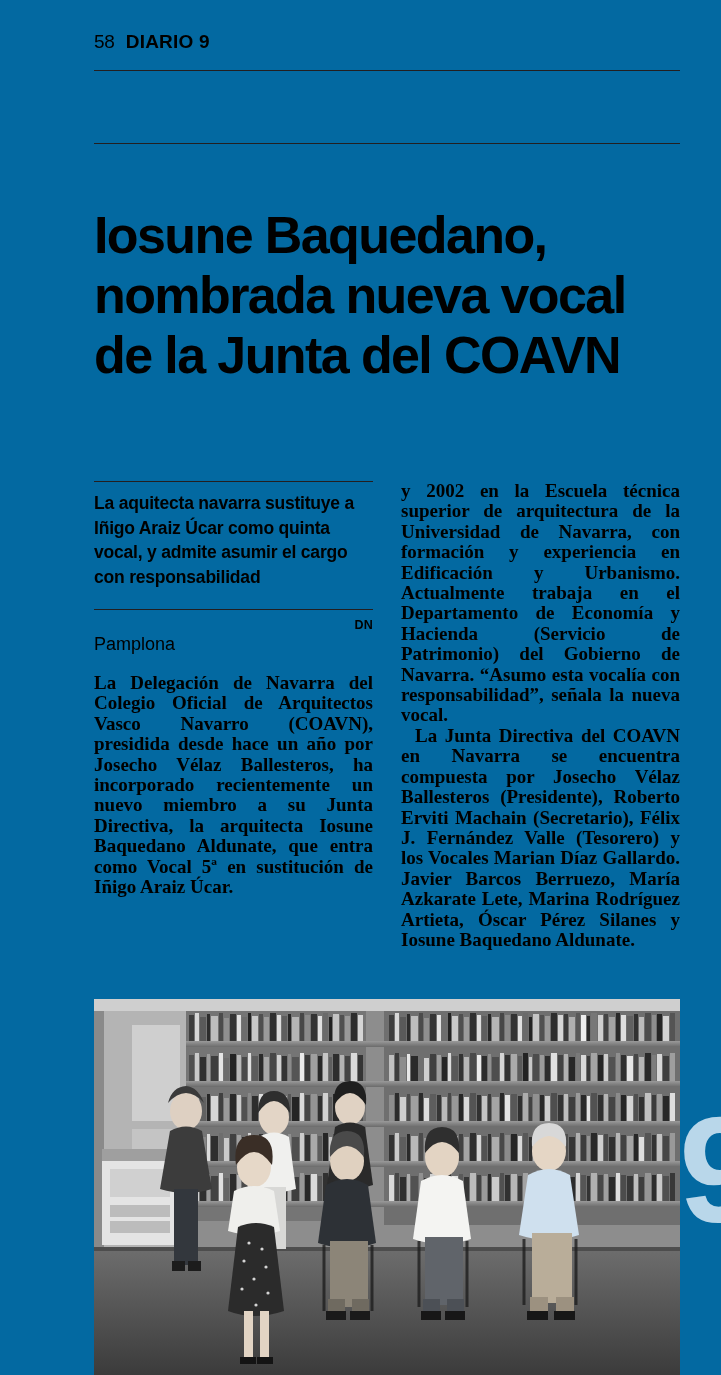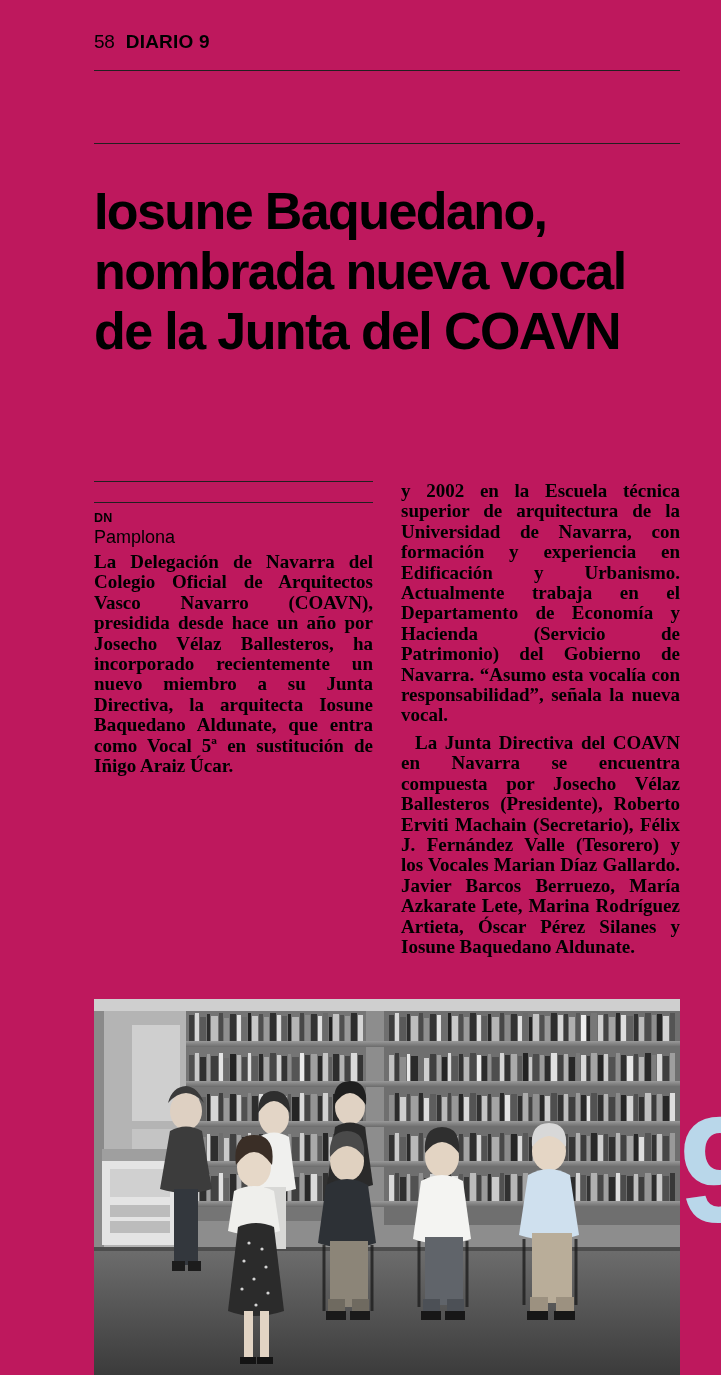--- a/index.html
+++ b/index.html
@@ -13,21 +13,21 @@
     position: relative;
     font-family: "Liberation Serif", serif;
     color: #000;
     overflow: hidden;
   }
   .page {
     position: absolute;
     left: 0; top: 0;
     width: 721px;
     height: 1375px;
-    background: #be185d;
+    background: #0369a1;
   }
 
   
   .masthead {
     position: absolute;
     left: 94px;
     top: 31px;
     width: 586px;
     display: flex;
     align-items: baseline;
@@ -61,21 +61,21 @@
     top: 143px;
     width: 586px;
     height: 1px;
     background: #231f20;
   }
 
   
   .headline {
     position: absolute;
     left: 94px;
-    top: 146px;
+    top: 170px;
     width: 590px;
     font-family: "Liberation Sans", sans-serif;
     font-weight: bold;
     font-size: 52px;
     line-height: 60px;
     letter-spacing: -1.6px;
     color: #000;
   }
 
   
@@ -114,20 +114,21 @@
     height: 1px;
     background: #231f20;
     margin-top: 20px;
   }
   .byline {
     font-family: "Liberation Sans", sans-serif;
     font-weight: bold;
     font-size: 12.5px;
     letter-spacing: 0.2px;
     margin-top: 8px;
+    text-align: right;
   }
   .dateline {
     font-family: "Liberation Sans", sans-serif;
     font-weight: 400;
     font-size: 18px;
     margin-top: 2px;
     color: #000;
   }
 
   .body-text {
@@ -135,25 +136,25 @@
     font-size: 19px;
     line-height: 20.4px;
     text-align: justify;
     text-justify: inter-word;
     margin: 0;
     color: #000;
     hyphens: manual;
     font-weight: bold;
   }
   .col-left .body-text {
-    margin-top: 4px;
+    margin-top: 18px;
   }
   .body-text + .body-text {
     text-indent: 14px;
-    margin-top: 7px;
+    margin-top: 0;
   }
 
   
   .photo {
     position: absolute;
     left: 94px;
     top: 999px;
     width: 586px;
     height: 376px;
     overflow: hidden;
@@ -187,20 +188,21 @@
   </div>
   <div class="rule-top"></div>
   <div class="rule-head"></div>
 
   <h1 class="headline">Iosune Baquedano, nombrada nueva vocal de la Junta del COAVN</h1>
 
   <div class="cols">
 
     <div class="col col-left">
       <div class="rule-thin"></div>
+      <div class="standfirst">La aquitecta navarra sustituye a Iñigo Araiz Úcar como quinta vocal, y admite asumir el cargo con responsabilidad</div>
       <div class="rule-byline"></div>
       <div class="byline">DN</div>
       <div class="dateline">Pamplona</div>
       <p class="body-text">La Delegación de Navarra del Colegio Oficial de Arquitectos Vasco Navarro (COAVN), presidida desde hace un año por Josecho Vélaz Ballesteros, ha incorporado recientemente un nuevo miembro a su Junta Directiva, la arquitecta Iosune Baquedano Aldunate, que entra como Vocal 5ª en sustitución de Iñigo Araiz Úcar.</p>
     </div>
 
     <div class="col col-right">
       <p class="body-text">y 2002 en la Escuela técnica superior de arquitectura de la Universidad de Navarra, con formación y experiencia en Edificación y Urbanismo. Actualmente trabaja en el Departamento de Economía y Hacienda (Servicio de Patrimonio) del Gobierno de Navarra. “Asumo esta vocalía con responsabilidad”, señala la nueva vocal.</p>
       <p class="body-text">La Junta Directiva del COAVN en Navarra se encuentra compuesta por Josecho Vélaz Ballesteros (Presidente), Roberto Erviti Machain (Secretario), Félix J. Fernández Valle (Tesorero) y los Vocales Marian Díaz Gallardo. Javier Barcos Berruezo, María Azkarate Lete, Marina Rodríguez Artieta, Óscar Pérez Silanes y Iosune Baquedano Aldunate.</p>
     </div>

